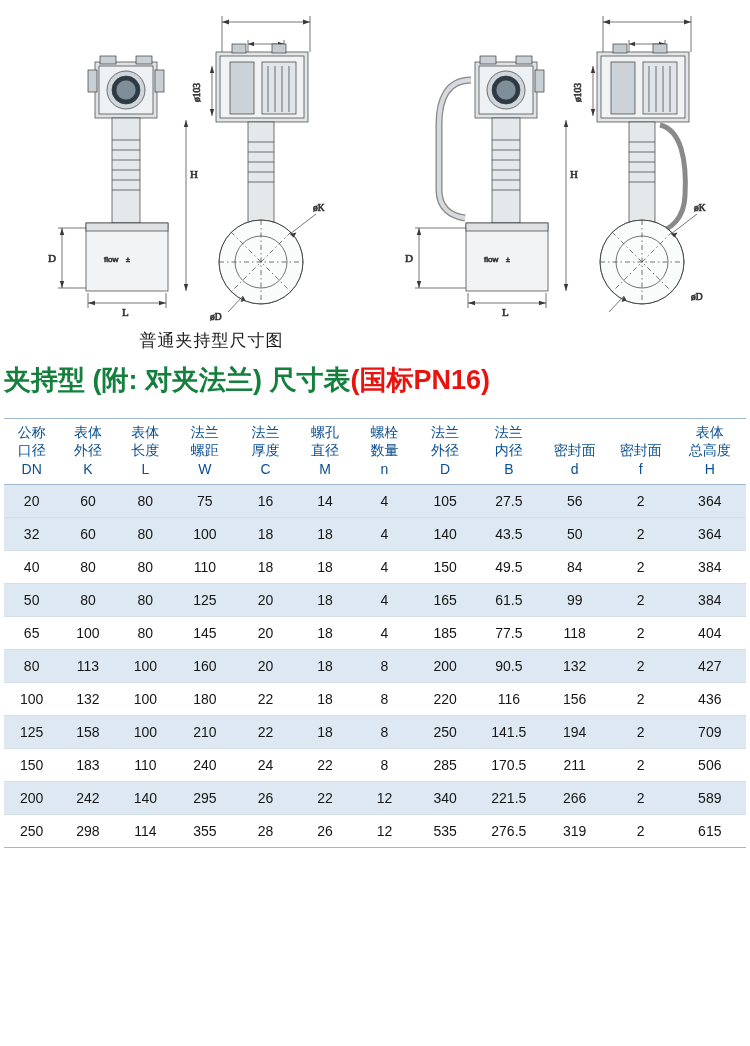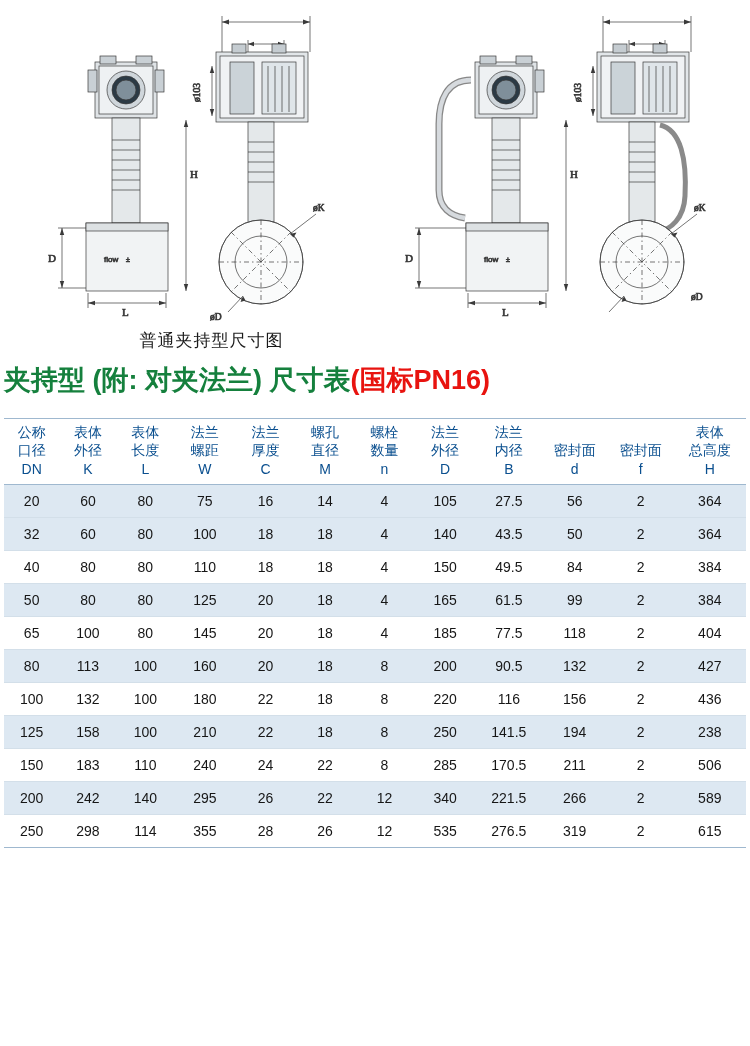--- a/index.html
+++ b/index.html
@@ -490,21 +490,21 @@
           <td>158</td>
           <td>100</td>
           <td>210</td>
           <td>22</td>
           <td>18</td>
           <td>8</td>
           <td>250</td>
           <td>141.5</td>
           <td>194</td>
           <td>2</td>
-          <td>238</td>
+          <td>709</td>
         </tr>
         <tr class="odd">
           <td>150</td>
           <td>183</td>
           <td>110</td>
           <td>240</td>
           <td>24</td>
           <td>22</td>
           <td>8</td>
           <td>285</td>

